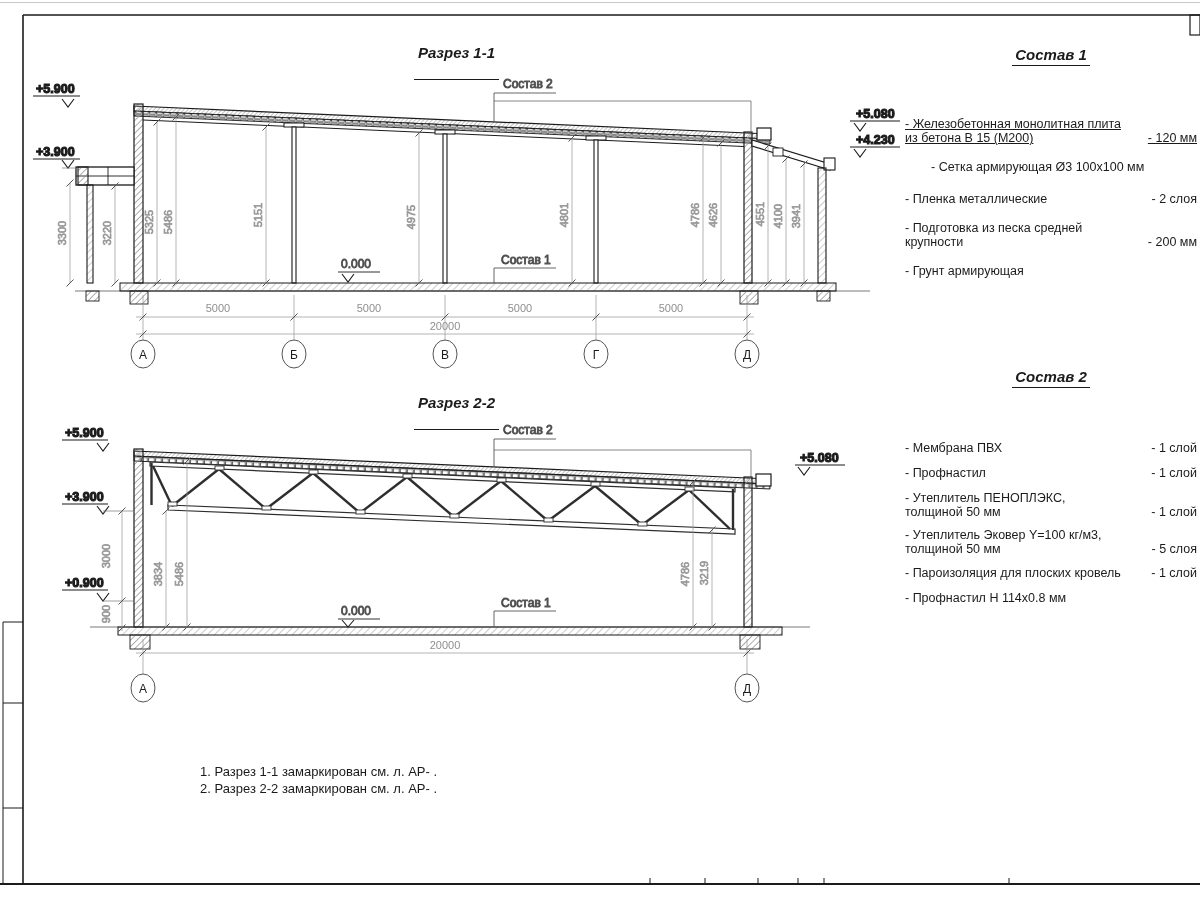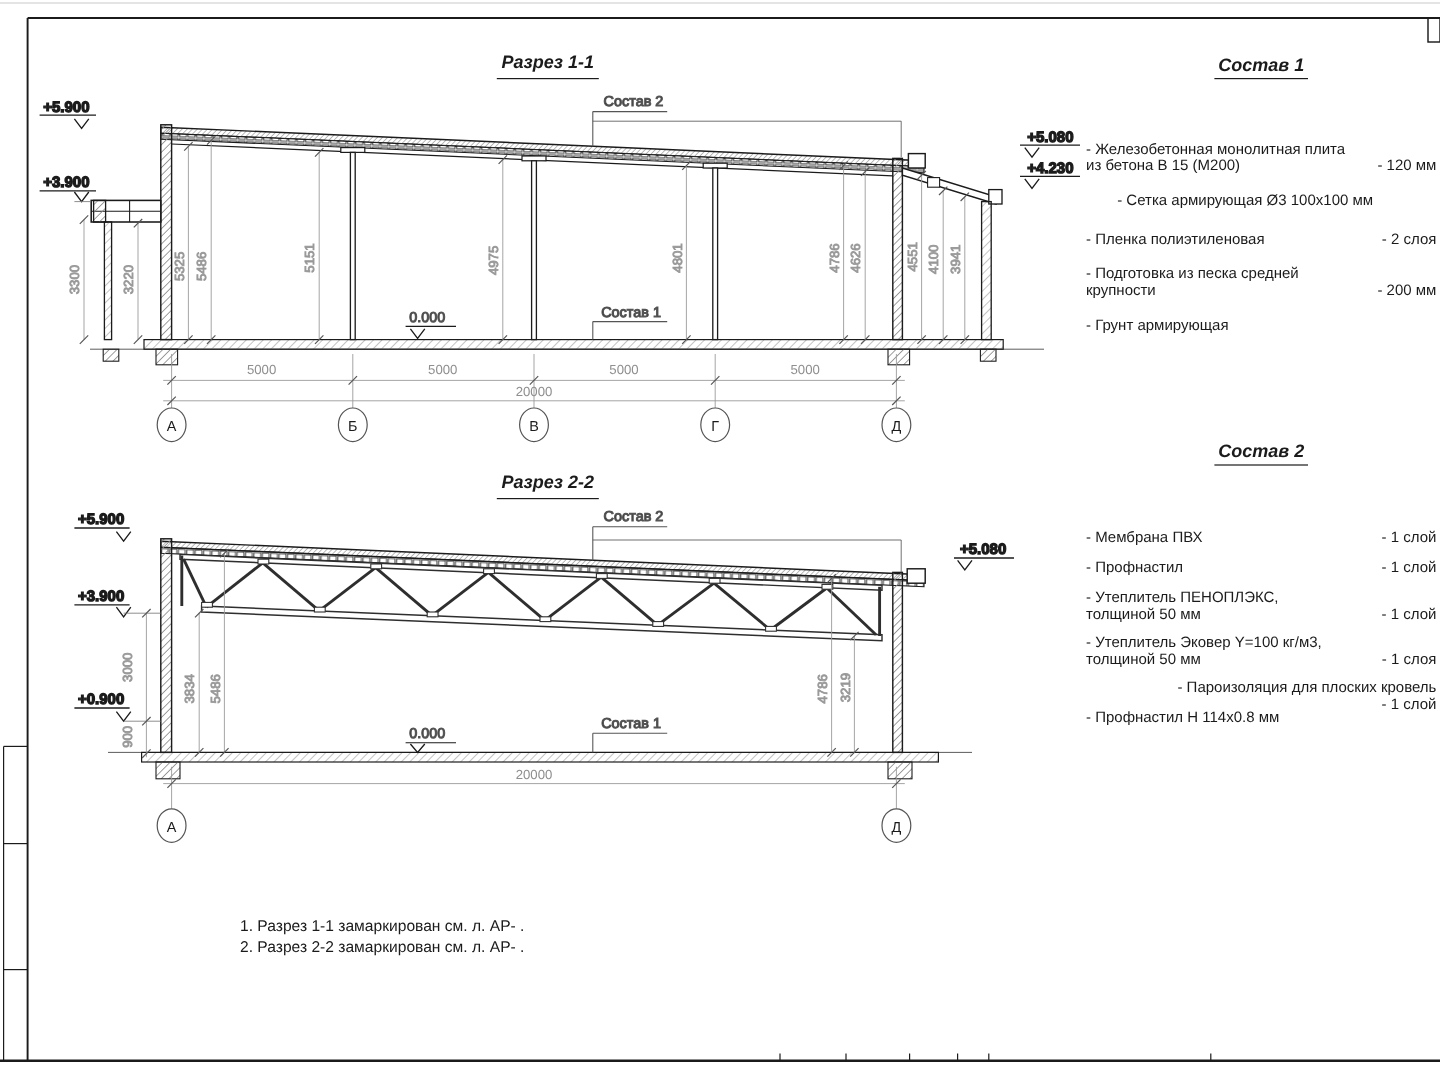--- a/index.html
+++ b/index.html
@@ -6,21 +6,21 @@
   #page{position:relative;width:1200px;height:900px;background:#fff;overflow:hidden;
         font-family:"Liberation Sans",sans-serif;color:#1b1b1b;}
   svg{position:absolute;left:0;top:0;}
   svg text{font-family:"Liberation Sans",sans-serif;fill:#1b1b1b;}
   .dimt{fill:#8f8f8f;font-size:11px;}
   .elevt{font-size:12.5px;font-weight:bold;}
   .lblt{font-size:12px;}
   .axt{font-size:12px;}
   .hdimt{fill:#8f8f8f;font-size:11px;text-anchor:middle;}
   .sec-title{position:absolute;font-size:15px;font-style:italic;font-weight:bold;
-             border-bottom:1.3px solid #1b1b1b;padding:0 4px 4px 4px;}
+             border-bottom:1.3px solid #1b1b1b;padding:0 4px 18px 4px;}
   .comp-title{position:absolute;left:905px;width:292px;text-align:center;font-size:15px;
               font-style:italic;font-weight:bold;}
   .comp-title span{border-bottom:1.3px solid #1b1b1b;padding:0 3px 2px 3px;}
   .comp-item{position:absolute;left:905px;width:292px;display:flex;
              justify-content:space-between;align-items:flex-end;
              font-size:12.5px;line-height:14px;}
   .comp-item .nm{white-space:pre-line;}
   .comp-item .qt{white-space:nowrap;text-align:left;}
   .notes{position:absolute;left:200px;top:763px;font-size:13px;line-height:17px;}
 </style>
@@ -371,31 +371,31 @@
       <text x="143" y="693" text-anchor="middle" class="axt">А</text>
       <text x="747" y="693" text-anchor="middle" class="axt">Д</text>
     </g>
   </g>
 </svg>
 
 <div class="sec-title" style="left:414px;top:44px;">Разрез 1-1</div>
 <div class="sec-title" style="left:414px;top:394px;">Разрез 2-2</div>
 
 <div class="comp-title" style="top:46px;"><span>Состав 1</span></div>
-<div class="comp-item" style="top:117px;">
+<div class="comp-item" style="top:117px;text-decoration:underline;">
   <span class="nm">- Железобетонная  монолитная плита
   из бетона В 15 (М200)</span>
   <span class="qt">- 120 мм</span>
 </div>
 <div class="comp-item" style="top:160px;margin-left:26px;">
   <span class="nm">- Сетка армирующая Ø3 100х100 мм</span>
   <span class="qt"></span>
 </div>
 <div class="comp-item" style="top:192px;">
-  <span class="nm">- Пленка полиэтиленовая</span>
+  <span class="nm">- Пленка металлические</span>
   <span class="qt">-  2 слоя</span>
 </div>
 <div class="comp-item" style="top:221px;">
   <span class="nm">- Подготовка из песка средней
   крупности</span>
   <span class="qt">- 200 мм</span>
 </div>
 <div class="comp-item" style="top:264px;">
   <span class="nm">- Грунт армирующая</span>
   <span class="qt"></span>
@@ -411,23 +411,23 @@
   <span class="qt">- 1 слой</span>
 </div>
 <div class="comp-item" style="top:491px;">
   <span class="nm">- Утеплитель ПЕНОПЛЭКС,
   толщиной 50 мм</span>
   <span class="qt">- 1 слой</span>
 </div>
 <div class="comp-item" style="top:528px;">
   <span class="nm">- Утеплитель Эковер Y=100 кг/м3,
   толщиной 50 мм</span>
-  <span class="qt">- 1 слоя</span>
-</div>
-<div class="comp-item" style="top:566px;flex-direction:column;">
+  <span class="qt">- 5 слоя</span>
+</div>
+<div class="comp-item" style="top:566px;">
   <span class="nm">- Пароизоляция для плоских кровель</span>
   <span class="qt">- 1 слой</span>
 </div>
 <div class="comp-item" style="top:591px;">
   <span class="nm">- Профнастил Н 114х0.8 мм</span>
   <span class="qt"></span>
 </div>
 
 <div class="notes">
   <div>1. Разрез 1-1 замаркирован см. л. АР- .</div>

